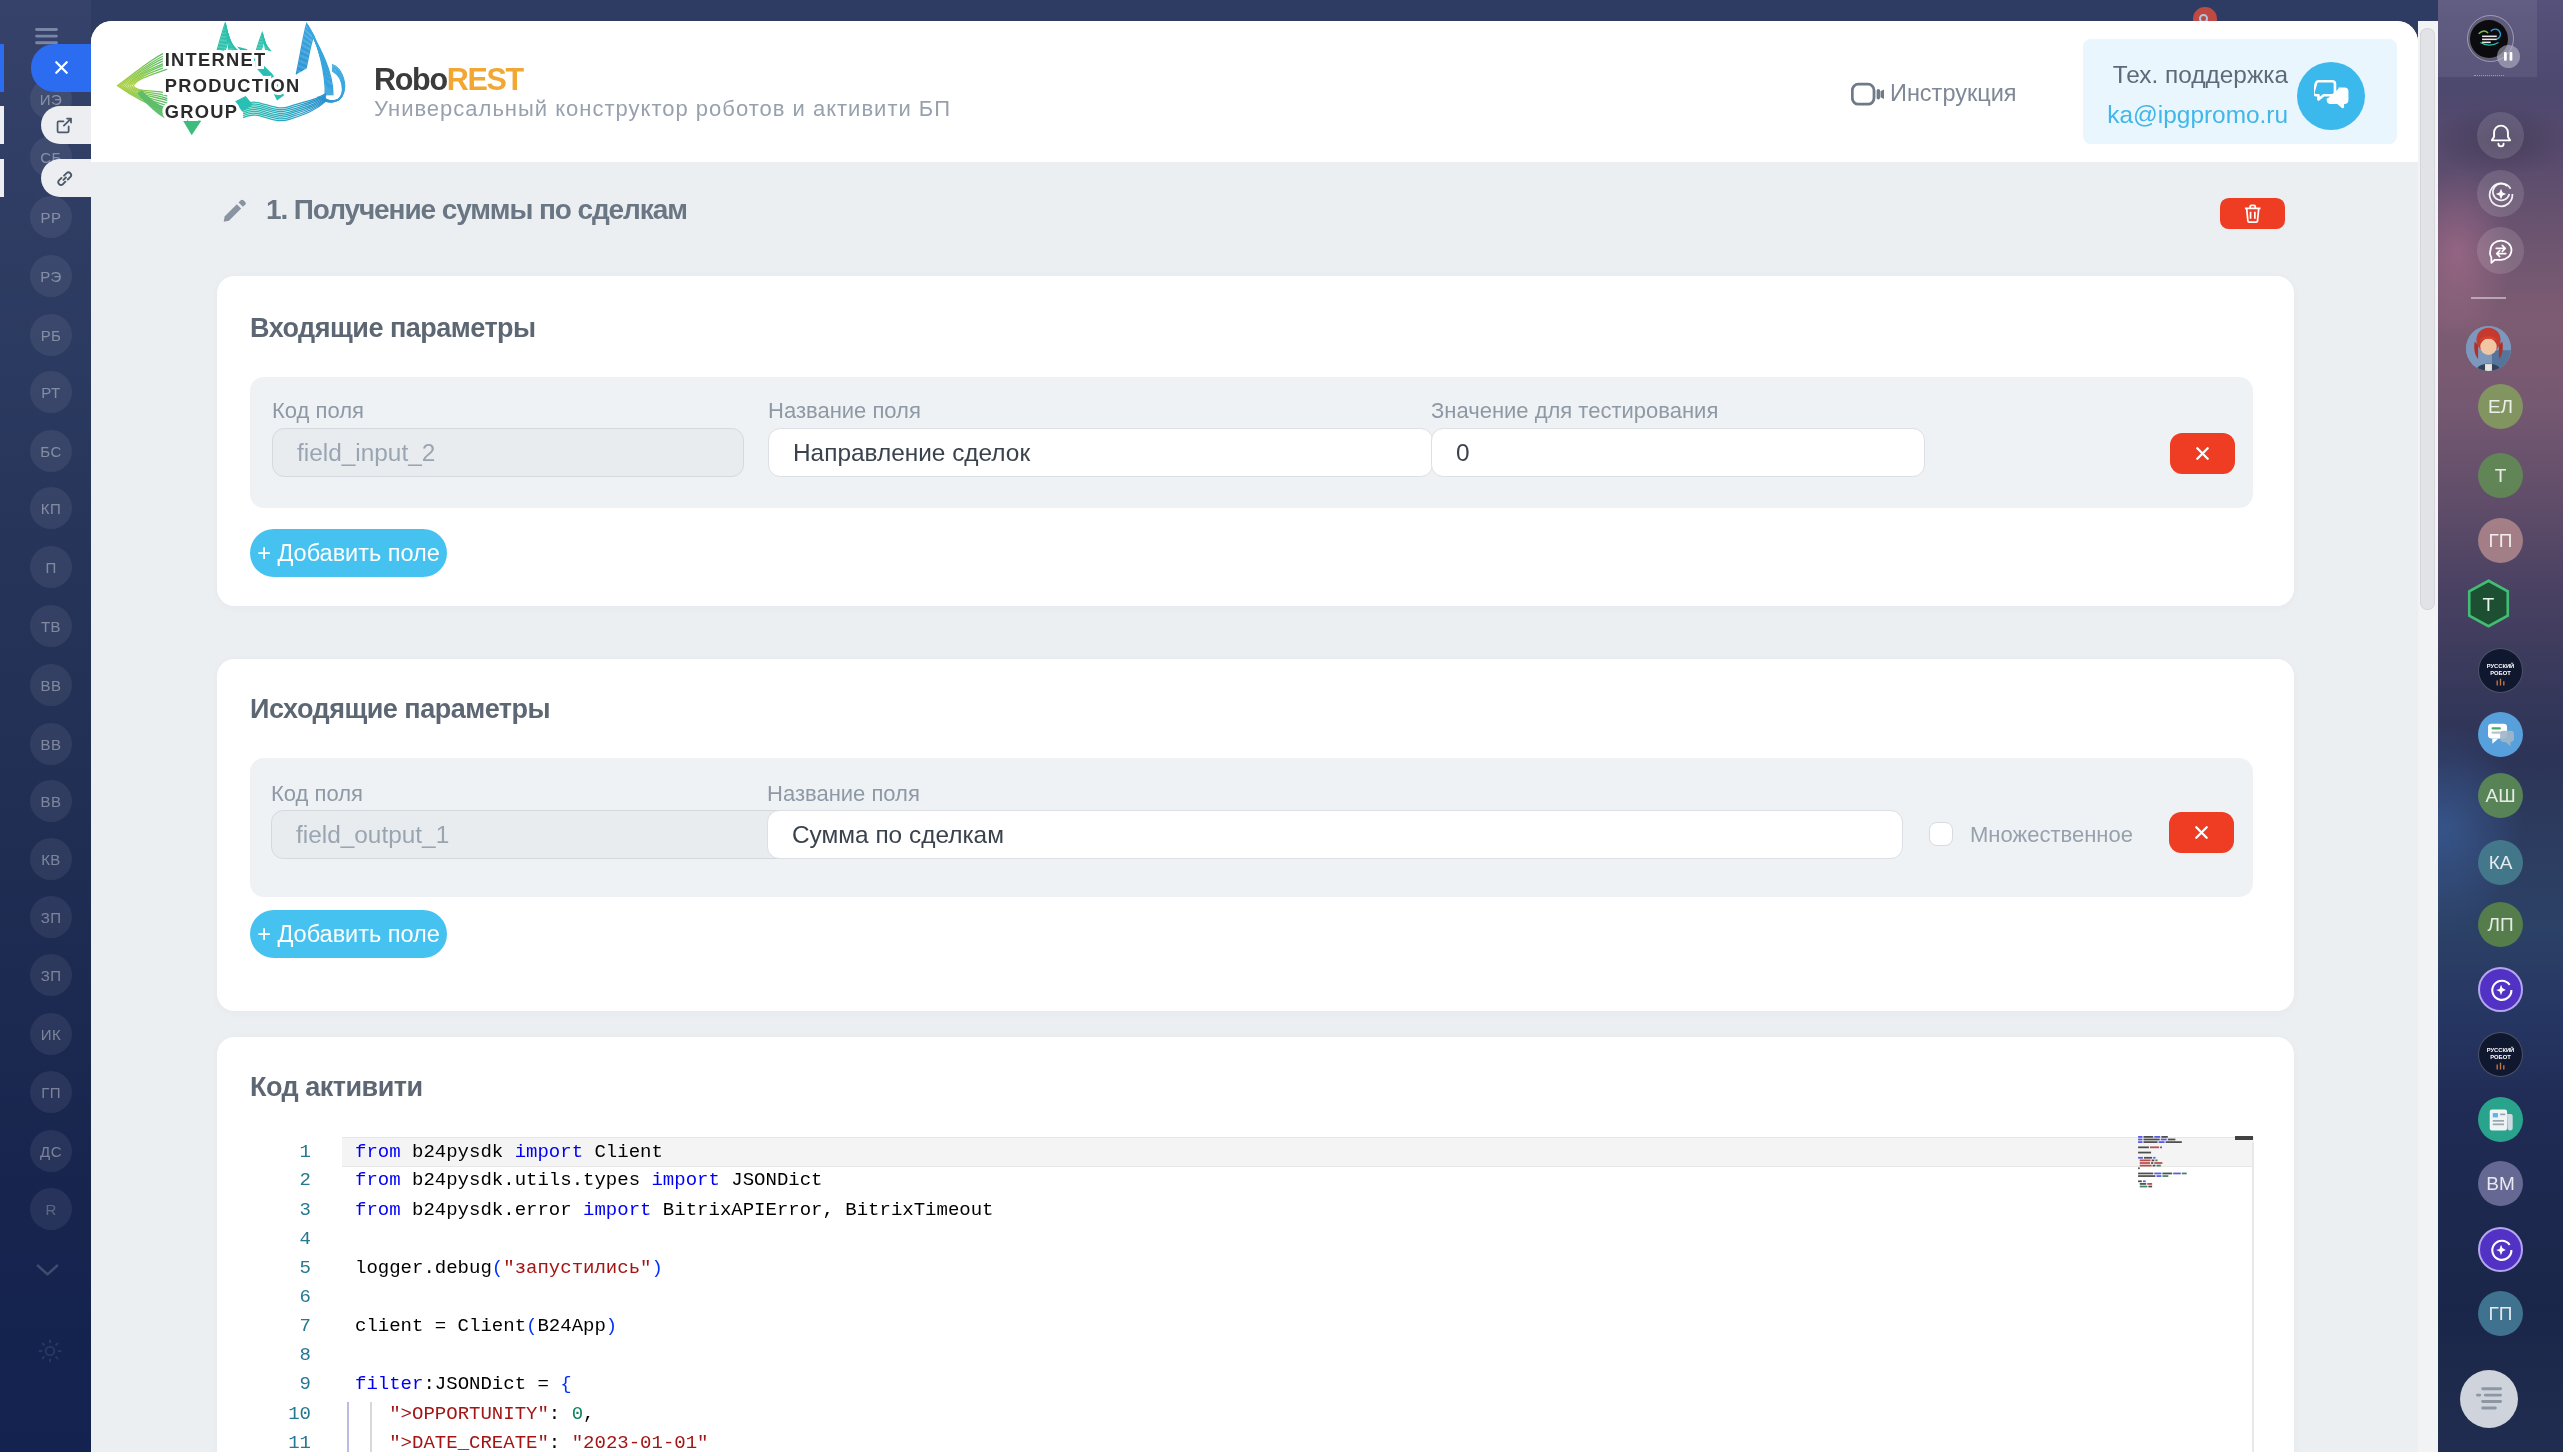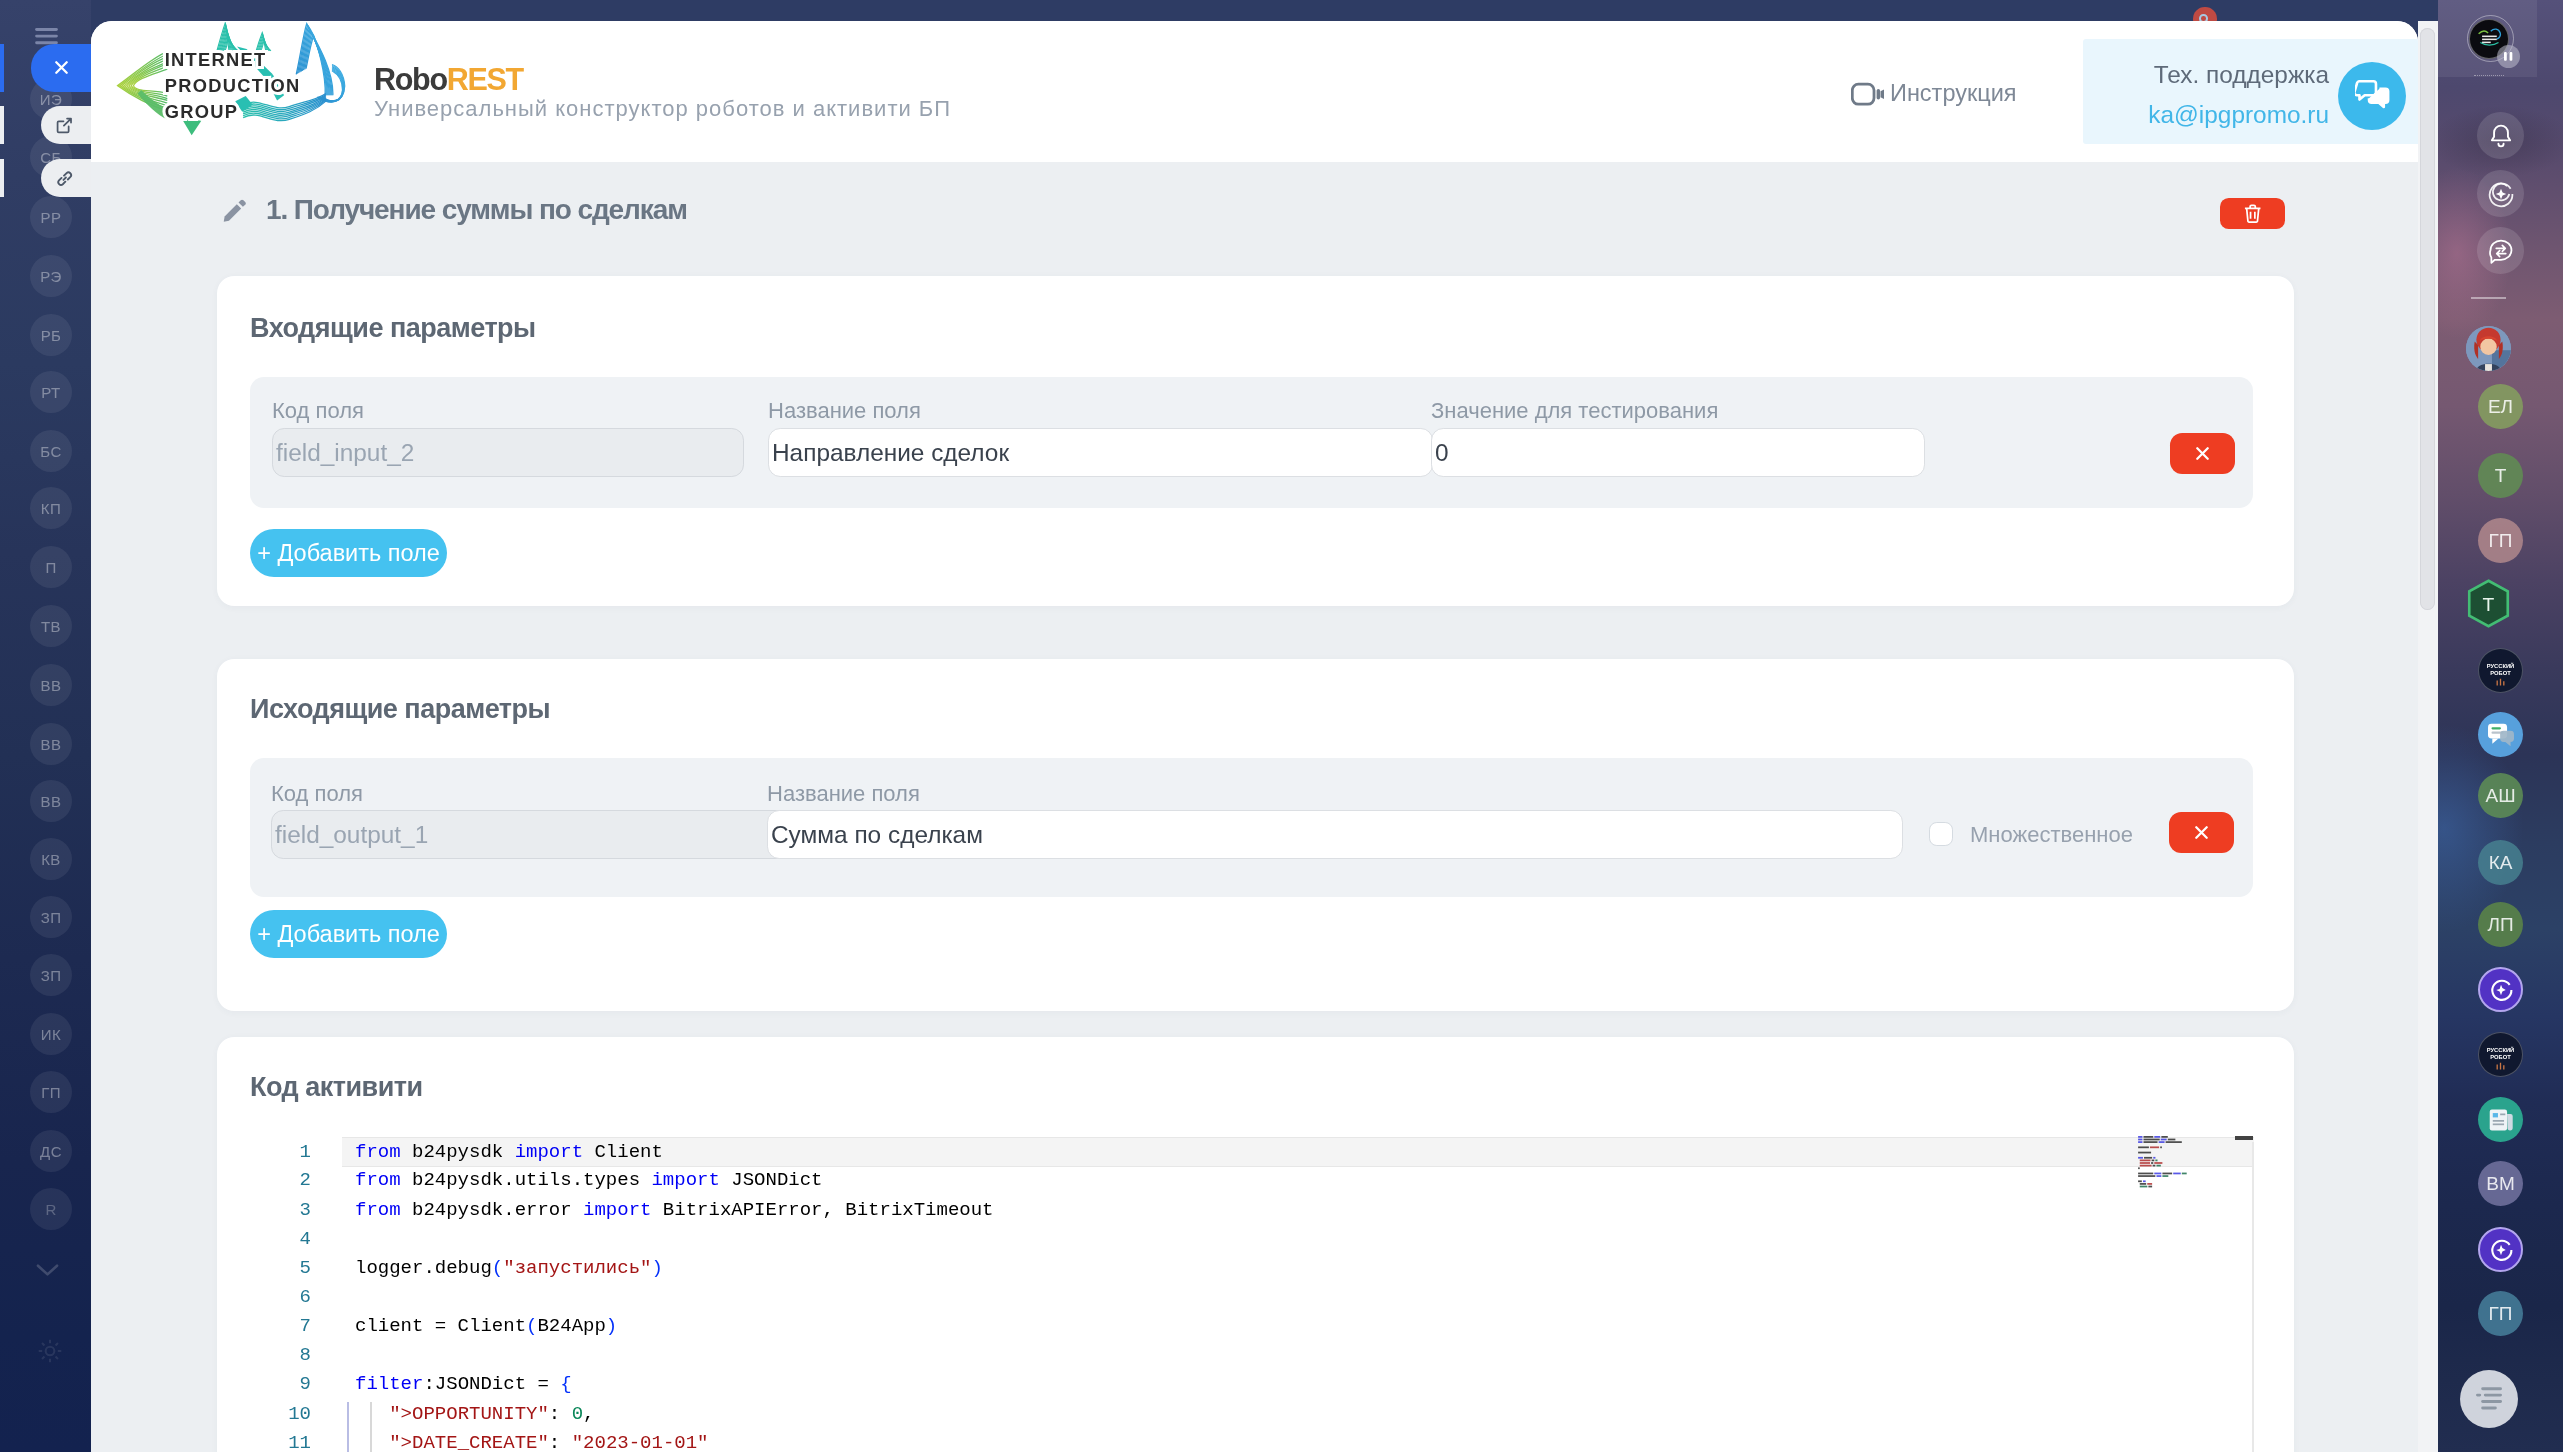--- a/index.html
+++ b/index.html
@@ -24,41 +24,41 @@
   #panel { position:absolute; left:91px; top:21px; width:2327px; height:1432px;
     background:#fff; border-radius:21px 21px 0 0; overflow:hidden; }
   #pbody { position:absolute; left:0; top:141px; width:2327px; height:1290px; background:#ecEFf2; }
 
   
   #hdr { position:absolute; left:0; top:0; width:2327px; height:141px; background:#fff; }
   #roborest { position:absolute; left:283px; top:41px; font-size:30.5px; font-weight:700; color:#3b3b3b; letter-spacing:-1.3px;}
   #roborest span { color:#f2a732; }
   #subtitle { position:absolute; left:283px; top:75px; font-size:22px; letter-spacing:1px; color:#97a1ae; }
   #instr { position:absolute; left:1799px; top:59px; font-size:23.5px; color:#7e8896; }
-  #supbox { position:absolute; left:1992px; top:18.3px; width:355px; height:105px;
-    background:#e9f6fd; border-radius:3px; }
+  #supbox { position:absolute; left:1992px; top:18.3px; width:314px; height:105px;
+    background:#e9f6fd; border-radius:8px; }
   .suptxt { position:absolute; right:109px; white-space:nowrap; text-align:right; }
   #sup1 { top:22px; font-size:24.4px; color:#5e6a79; }
   #sup2 { top:62px; font-size:24.4px; color:#41b6e8; }
   #supcirc { position:absolute; right:32px; top:23px; width:68px; height:68px;
     border-radius:50%; background:#3cb9ec; }
 
   
   #pagetitle { position:absolute; left:175px; top:32px; font-size:28px; font-weight:700; letter-spacing:-1.1px; color:#6a7684; }
   #trashbtn { position:absolute; left:2129px; top:36px; width:65px; height:31px;
     background:#ee3d22; border-radius:8.7px; }
 
   
   .card { position:absolute; left:126px; width:2077px; background:#fff; border-radius:17.4px;
     box-shadow:0 1.7px 7px rgba(60,70,90,0.04); }
   .ctitle { position:absolute; left:33px; font-size:27px; font-weight:700; letter-spacing:-0.5px; color:#5d6773; }
   .crow { position:absolute; left:33px; width:2003px; background:#eff2f5; border-radius:14px; }
   .flabel { position:absolute; font-size:22px; color:#8e99a6; white-space:nowrap; }
   .finput { position:absolute; height:49px; border-radius:12.2px; font-size:24.4px;
-    display:flex; align-items:center; padding-left:3px; white-space:nowrap; }
+    display:flex; align-items:center; padding-left:24px; white-space:nowrap; }
   .fdis { background:#e9ecef; border:0.9px solid #d5d9de; color:#9aa5b2; }
   .fwhite { background:#fff; border:0.9px solid #dcdfe3; color:#3a424d; }
   .xbtn { position:absolute; width:65px; height:41px; background:#ee3d22; border-radius:12.2px; }
   .addbtn { position:absolute; left:33px; width:197px; height:48px; background:#45c2f0;
     border-radius:24.4px; color:#fff; font-size:23.5px; display:flex; align-items:center; justify-content:center; }
   #card1 { top:114px; height:330px; }
   #card2 { top:497px; height:352px; }
   #card3 { top:875px; height:523px; border-radius:17.4px 17.4px 0 0; }
 
   

